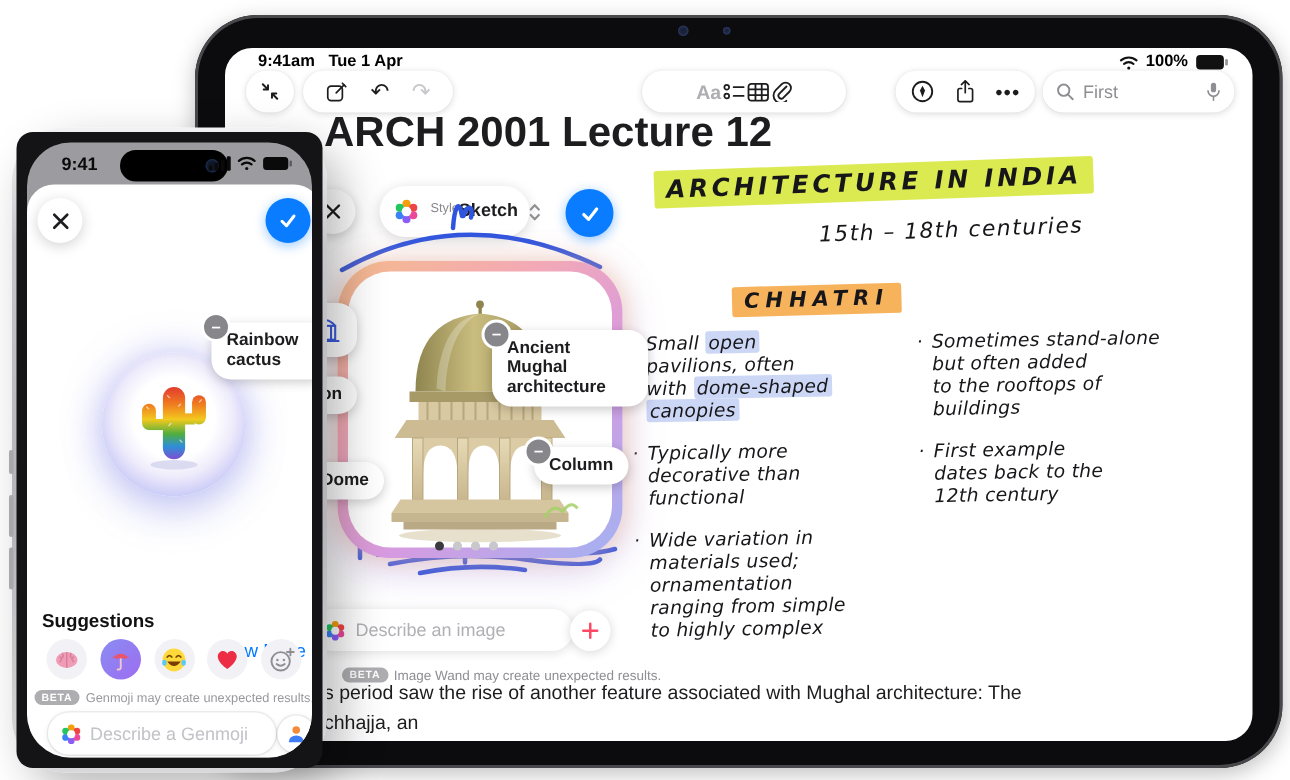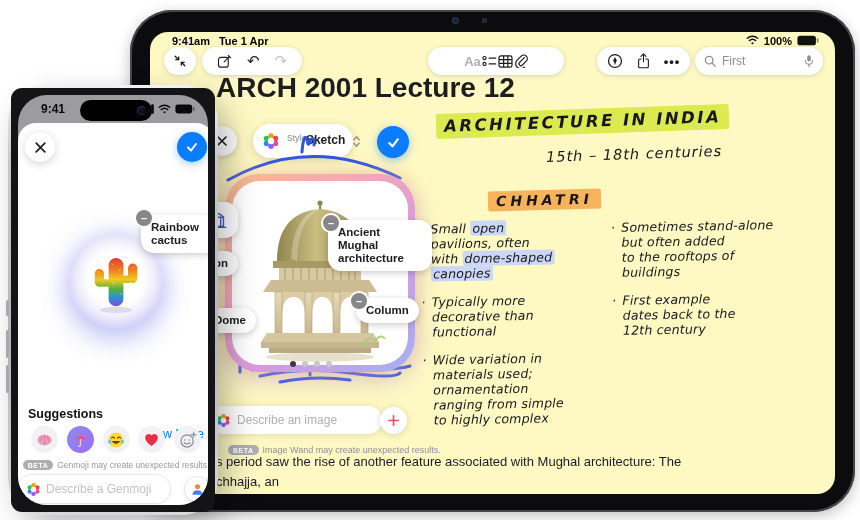--- a/index.html
+++ b/index.html
@@ -2,24 +2,24 @@
 <html><head>
 <meta charset="utf-8">
 <style>
   html,body{margin:0;padding:0;background:#fff;}
   .stage{position:relative;width:860px;height:520px;background:#fff;overflow:hidden;font-family:"Liberation Sans",sans-serif;-webkit-font-smoothing:antialiased;}
   svg{display:block;}
 
   
   .ipad{position:absolute;left:130px;top:10px;width:725px;height:502px;background:#0c0c0e;border-radius:42px;box-shadow:0 4px 14px rgba(0,0,0,.25), inset 0 0 0 2px #47474c;z-index:1;}
   .ipad-cam{position:absolute;top:7px;width:7px;height:7px;border-radius:50%;background:#1b2236;box-shadow:inset 0 0 2px #3b4f92;}
-  .ipad-screen{position:absolute;left:20px;top:22px;width:685px;height:462px;background:#fef9c3;border-radius:18px;overflow:hidden;text-decoration:underline;}
+  .ipad-screen{position:absolute;left:20px;top:22px;width:685px;height:462px;background:#ffffff;border-radius:18px;overflow:hidden;text-decoration:underline;}
 
   .ipad-status-left{position:absolute;left:22px;top:3px;font-size:11px;font-weight:700;color:#000;display:flex;gap:9px;}
-  .ipad-status-right{position:absolute;right:16px;top:3px;display:flex;align-items:flex-start;gap:5px;font-size:11px;font-weight:700;color:#000;}
+  .ipad-status-right{position:absolute;right:16px;top:3px;display:flex;align-items:flex-end;gap:5px;font-size:11px;font-weight:700;color:#000;}
 
   .pill{position:absolute;background:#fff;border-radius:14px;box-shadow:0 1px 5px rgba(0,0,0,.14),0 0 0 .5px rgba(0,0,0,.03);display:flex;align-items:center;justify-content:center;}
   .pill-collapse{left:14px;top:15px;width:32px;height:28px;}
   .pill-edit{left:52px;top:15px;width:100px;height:28px;gap:15px;}
   .pill-format{left:278px;top:15px;width:136px;height:28px;gap:1px;}
   .pill-tools{left:447px;top:15px;width:93px;height:28px;gap:14px;}
   .pill-search{left:545px;top:15px;width:128px;height:28px;justify-content:flex-start;padding:0 9px;gap:6px;box-sizing:border-box;}
   .tb-label-aa{font-size:13px;font-weight:600;color:#aeaeb2;}
   .tb-more{font-size:13px;font-weight:700;color:#1d1d1f;letter-spacing:1px;line-height:1;}
   .tb-undo{font-family:"DejaVu Sans",sans-serif;font-size:15px;color:#1d1d1f;line-height:1;}
@@ -94,21 +94,21 @@
   .gen-bubble{position:absolute;left:50px;top:112px;width:96px;height:96px;border-radius:50%;display:flex;align-items:center;justify-content:center;background:radial-gradient(circle at 50% 45%, #ffffff 0%, #ffffff 38%, #efecfb 55%, #d3d2f8 70%, #bcc7f6 80%, #e2d9f9 90%, rgba(255,255,255,0) 100%);box-shadow:0 0 24px rgba(150,150,240,.5),0 12px 26px rgba(130,140,230,.28);}
   .tag-rainbow{left:123px;top:92px;width:58px;}
 
   .sg-title{position:absolute;left:10px;top:284px;font-size:12.5px;font-weight:700;color:#111;}
   .sg-more{position:absolute;right:10px;top:284px;font-size:12.5px;color:#007aff;margin-top:20px;}
   .sg-row{position:absolute;left:13px;top:303px;width:170px;display:flex;justify-content:space-between;}
   .sg-item{width:27px;height:27px;border-radius:50%;background:#f2f2f6;display:flex;align-items:center;justify-content:center;}
   .sg-item.selected{background:linear-gradient(135deg,#898cf2,#9e6df1);}
 
   .ip-beta{position:absolute;left:0;right:0;top:337px;display:flex;justify-content:center;align-items:center;gap:4px;font-size:8.5px;color:#98989d;}
-  .ip-input{position:absolute;left:0;top:352px;width:152px;height:28px;border-radius:14px;background:#fff;box-shadow:0 0 0 1px rgba(0,0,0,.06),0 1px 5px rgba(0,0,0,.08);display:flex;align-items:center;padding:0 8px;gap:5px;box-sizing:border-box;}
+  .ip-input{position:absolute;left:14px;top:352px;width:152px;height:28px;border-radius:14px;background:#fff;box-shadow:0 0 0 1px rgba(0,0,0,.06),0 1px 5px rgba(0,0,0,.08);display:flex;align-items:center;padding:0 8px;gap:5px;box-sizing:border-box;}
   .ip-input input::placeholder{color:#c2c2c7;}
   .ip-person{position:absolute;left:167px;top:354px;width:25px;height:25px;border-radius:50%;background:#fff;box-shadow:0 0 0 1px rgba(0,0,0,.06),0 1px 5px rgba(0,0,0,.1);display:flex;align-items:center;justify-content:center;}
 </style>
 </head>
 <body>
 
 <div class="stage">
 
   <div class="ipad">
     <div class="ipad-cam" style="left:322px"></div>

